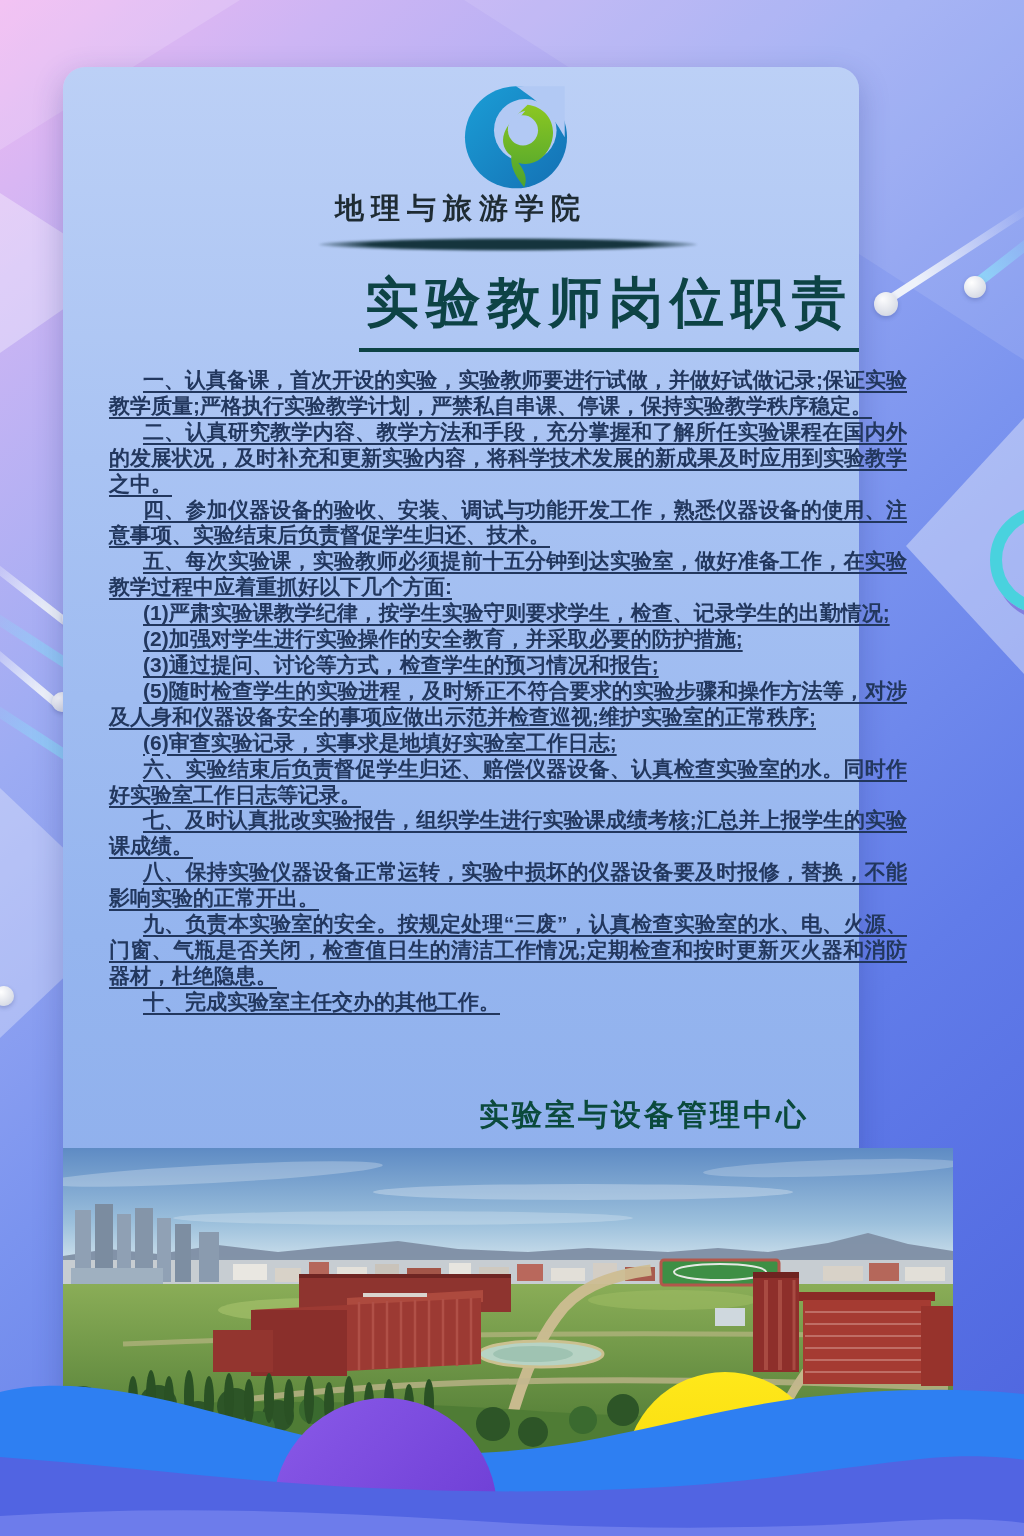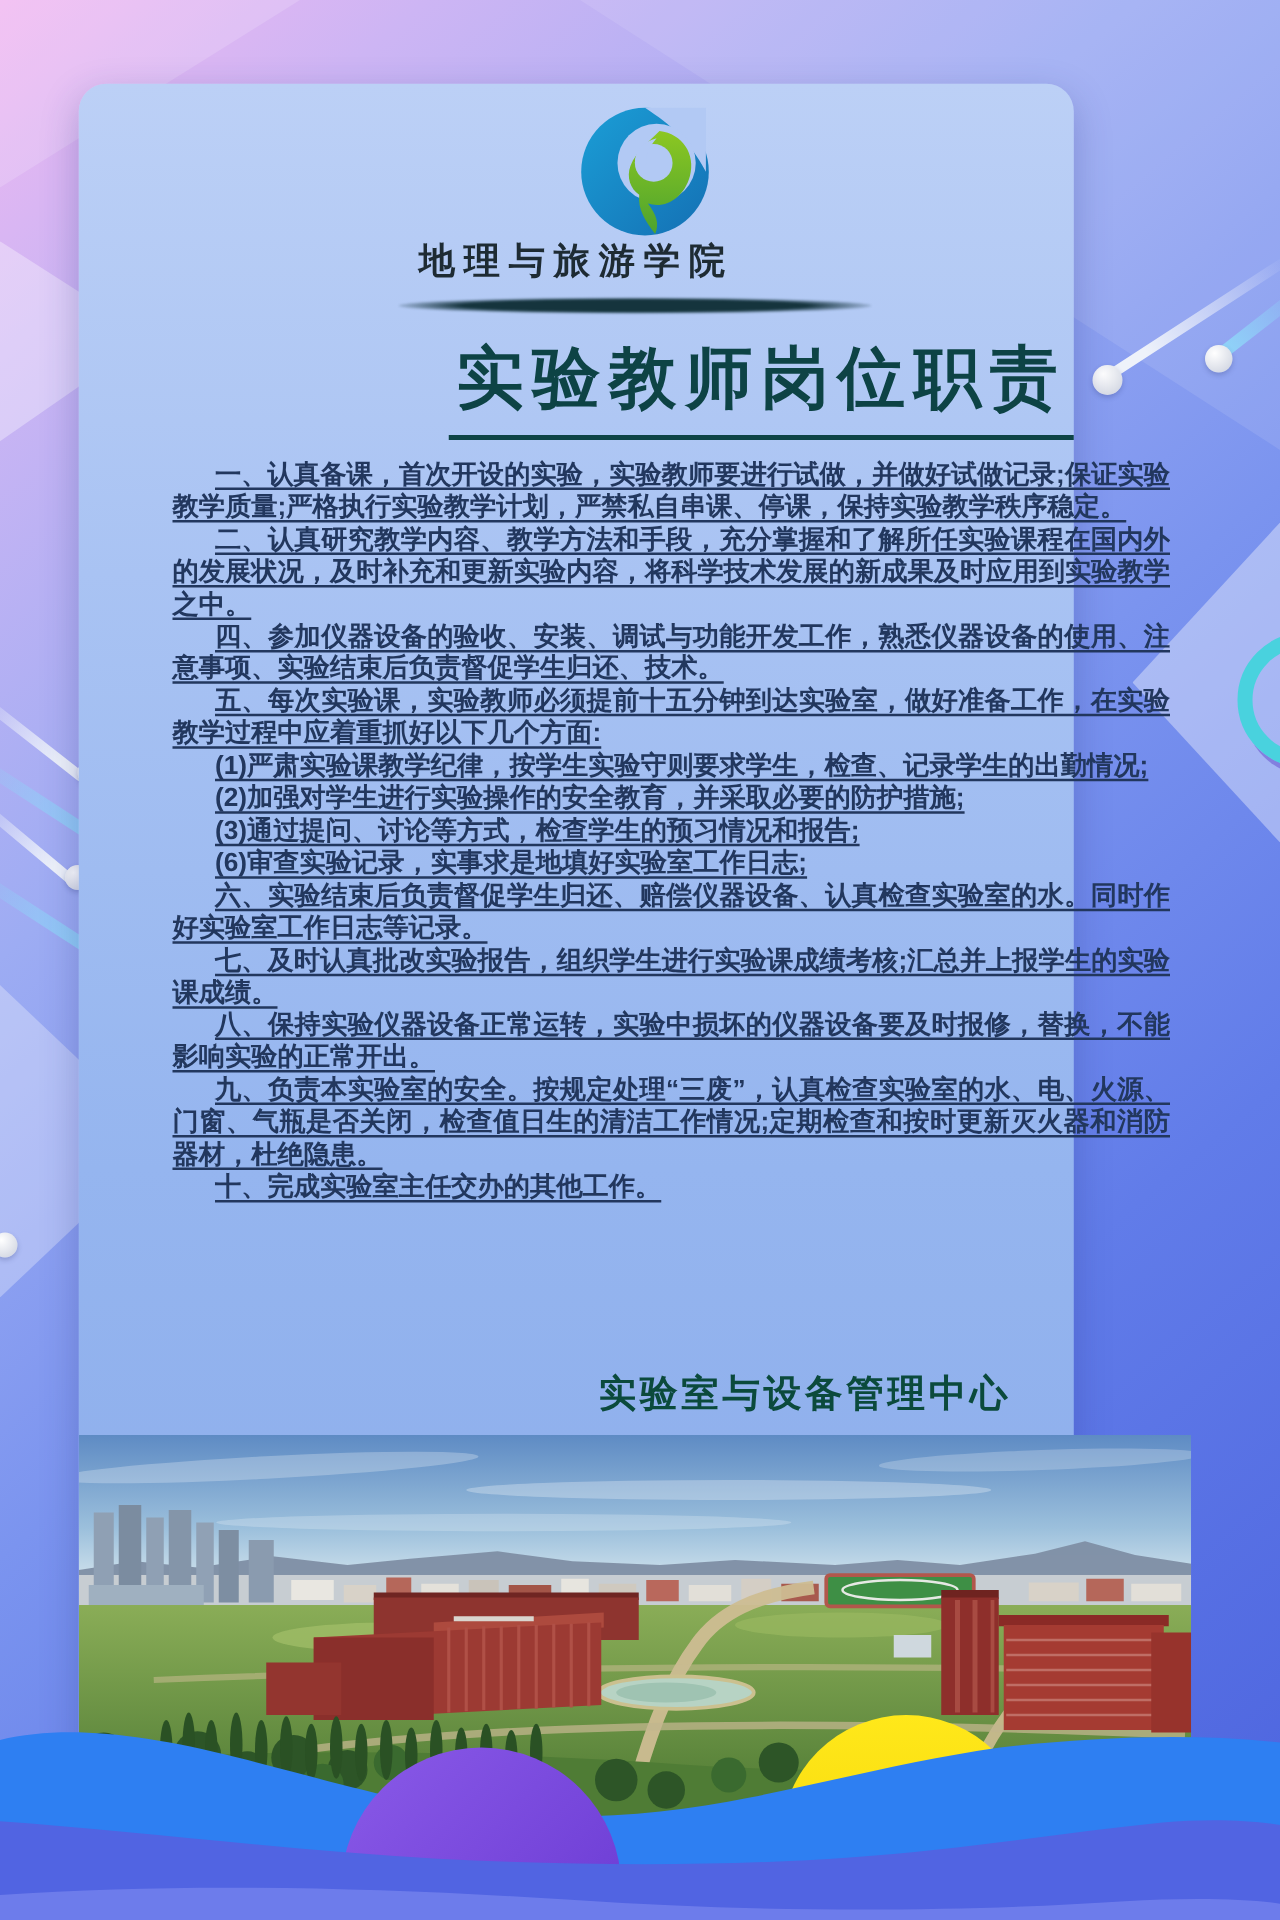--- a/index.html
+++ b/index.html
@@ -32,21 +32,21 @@
   .logo{position:absolute;left:395px;top:10px;width:116px;height:116px;}
   .college{position:absolute;left:0;top:122px;width:100%;text-align:center;
     font-size:29px;font-weight:700;letter-spacing:7px;color:#1e2b33;}
   .divider{position:absolute;left:256px;top:171px;width:378px;height:13px;border-radius:50%;
     background:radial-gradient(ellipse at center,#15343d 0%,#15343d 52%,rgba(21,52,61,0) 74%);
     filter:blur(1px);}
   .title{position:absolute;left:0;top:176px;width:100%;text-align:right;margin-top:24px;}
   .title span{display:inline-block;font-size:54px;font-weight:900;letter-spacing:7px;color:#0d4345;
     border-bottom:4px solid #0d4345;padding:0 6px 8px 6px;}
   .bodytext{position:absolute;left:46px;top:300px;width:798px;
-    font-size:21px;line-height:25.9px;font-weight:700;color:#22375e;text-align:justify;margin-left:29px;}
+    font-size:21px;line-height:25.9px;font-weight:700;color:#22375e;text-align:justify;}
   .bodytext p{margin:0;text-indent:34px;text-decoration:underline;text-decoration-thickness:1.5px;text-underline-offset:4px;}
   .signature{position:absolute;right:50px;top:1028px;
     font-size:30px;font-weight:800;letter-spacing:3px;color:#0b4a3c;
     border-bottom:3px solid #0b4a3c;padding-bottom:16px;}
   
   .photo{position:absolute;left:63px;top:1148px;width:890px;height:310px;overflow:hidden;}
   .photo svg{display:block;}
   .footer{position:absolute;left:0;top:1300px;width:1024px;height:236px;}
 </style>
 </head>
@@ -103,20 +103,21 @@
   </div>
 
   <div class="bodytext">
     <p>一、认真备课，首次开设的实验，实验教师要进行试做，并做好试做记录;保证实验教学质量;严格执行实验教学计划，严禁私自串课、停课，保持实验教学秩序稳定。</p>
     <p>二、认真研究教学内容、教学方法和手段，充分掌握和了解所任实验课程在国内外的发展状况，及时补充和更新实验内容，将科学技术发展的新成果及时应用到实验教学之中。</p>
     <p>四、参加仪器设备的验收、安装、调试与功能开发工作，熟悉仪器设备的使用、注意事项、实验结束后负责督促学生归还、技术。</p>
     <p>五、每次实验课，实验教师必须提前十五分钟到达实验室，做好准备工作，在实验教学过程中应着重抓好以下几个方面:</p>
     <p>(1)严肃实验课教学纪律，按学生实验守则要求学生，检查、记录学生的出勤情况;</p>
     <p>(2)加强对学生进行实验操作的安全教育，并采取必要的防护措施;</p>
     <p>(3)通过提问、讨论等方式，检查学生的预习情况和报告;</p>
+    <p>(5)随时检查学生的实验进程，及时矫正不符合要求的实验步骤和操作方法等，对涉及人身和仪器设备安全的事项应做出示范并检查巡视;维护实验室的正常秩序;</p>
     <p>(6)审查实验记录，实事求是地填好实验室工作日志;</p>
     <p>六、实验结束后负责督促学生归还、赔偿仪器设备、认真检查实验室的水。同时作好实验室工作日志等记录。</p>
     <p>七、及时认真批改实验报告，组织学生进行实验课成绩考核;汇总并上报学生的实验课成绩。</p>
     <p>八、保持实验仪器设备正常运转，实验中损坏的仪器设备要及时报修，替换，不能影响实验的正常开出。</p>
     <p>九、负责本实验室的安全。按规定处理“三废”，认真检查实验室的水、电、火源、门窗、气瓶是否关闭，检查值日生的清洁工作情况;定期检查和按时更新灭火器和消防器材，杜绝隐患。</p>
     <p>十、完成实验室主任交办的其他工作。</p>
   </div>
 
   <div class="signature">实验室与设备管理中心</div>
 </div>

